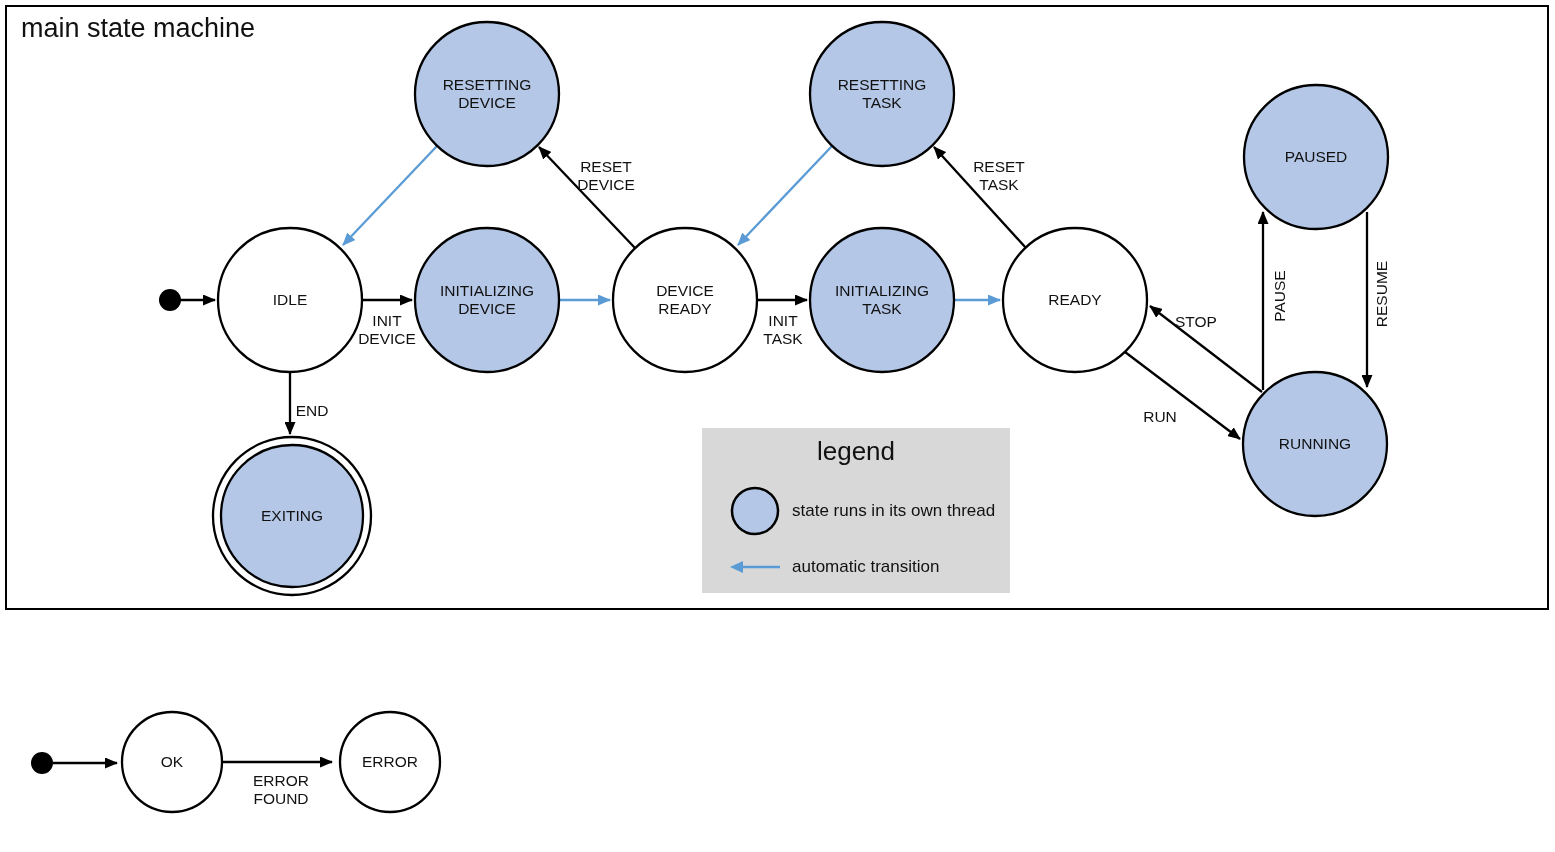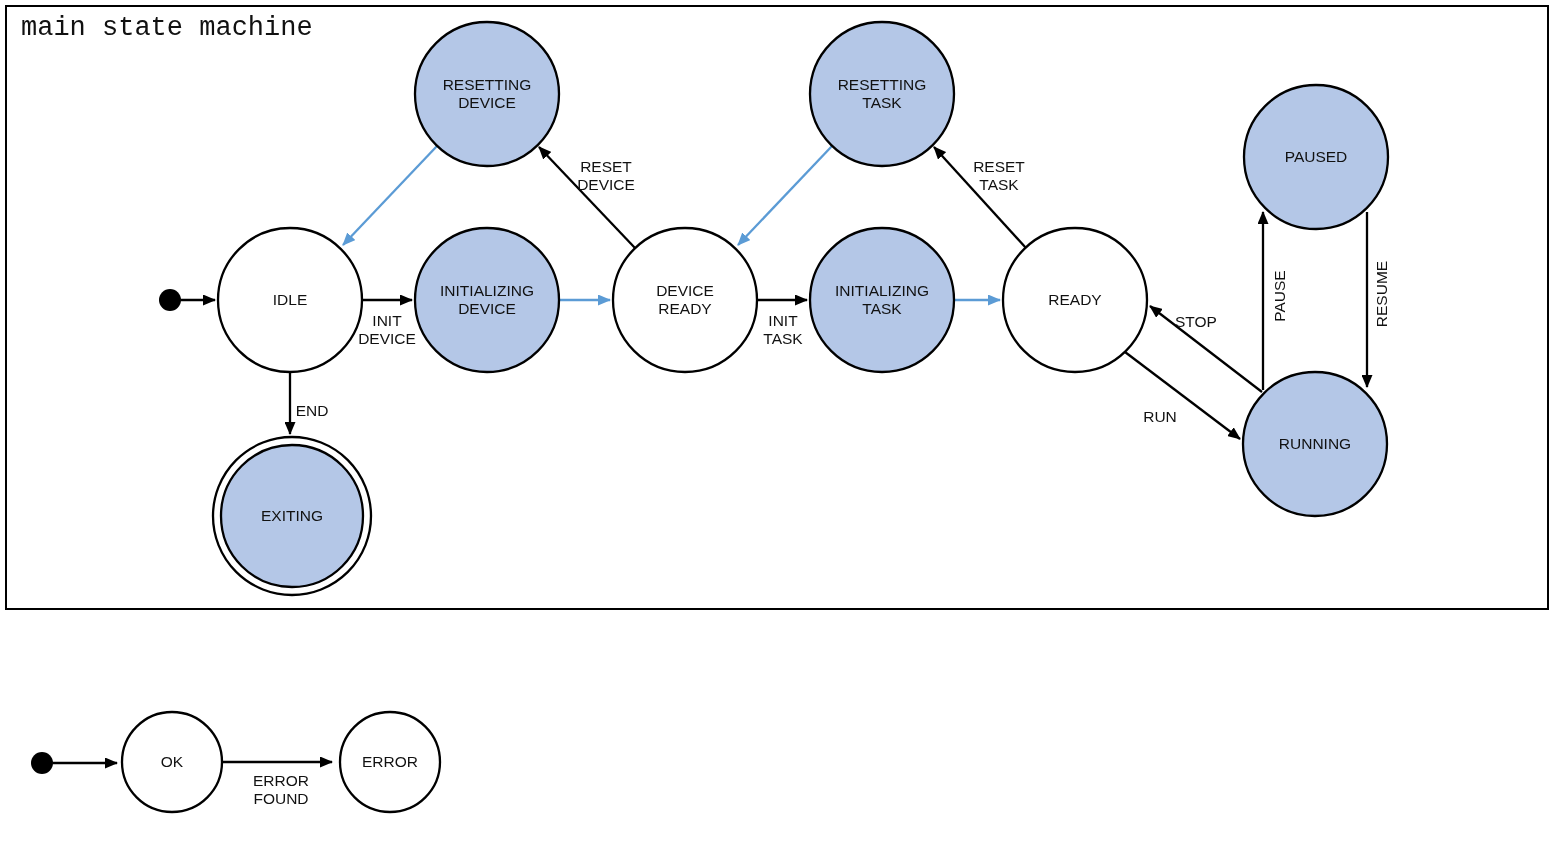--- a/index.html
+++ b/index.html
@@ -7,41 +7,57 @@
     --blue-arrow:#5b9bd5;
     --legend-bg:#d8d8d8;
     --stroke:#000000;
     --white:#ffffff;
   }
   *{margin:0;padding:0;box-sizing:border-box;}
   body{background:#fff;font-family:"Liberation Sans","DejaVu Sans",sans-serif;}
   .canvas{position:relative;width:1555px;height:852px;background:#fff;overflow:hidden;}
   .frame{position:absolute;border:2px solid var(--stroke);background:transparent;}
   .frame-title{position:absolute;left:14px;top:6px;font-size:27px;color:#111;white-space:nowrap;}
-  #main-box{left:5px;top:5px;width:1544px;height:605px;font-family:Liberation Mono, monospace;}
+  #main-box{left:5px;top:5px;width:1544px;height:605px;}
   #ortho-box{left:5px;top:635px;width:459px;height:209px;}
   #legend-box{position:absolute;left:702px;top:428px;width:308px;height:165px;background:var(--legend-bg);}
   .legend-title{text-align:center;margin-top:8px;font-size:26px;color:#111;}
   .legend-row{position:absolute;display:flex;align-items:center;gap:12px;}
   #legend-row-1{left:28px;top:58px;height:50px;}
   #legend-row-2{left:28px;top:124px;height:30px;}
   .legend-text{font-size:17px;color:#111;white-space:nowrap;}
   #diagram-svg{position:absolute;left:0;top:0;width:1555px;height:852px;pointer-events:none;}
   text{font-family:"Liberation Sans","DejaVu Sans",sans-serif;}
 </style>
 </head>
 <body>
 
 <div class="canvas">
 
   <div id="main-box" class="frame">
     <div class="frame-title">main state machine</div>
   </div>
 
 
+  <div id="legend-box">
+    <div class="legend-title">legend</div>
+    <div id="legend-row-1" class="legend-row">
+      <svg width="50" height="50">
+        <circle cx="25" cy="25" r="23" fill="var(--blue-fill)" stroke="var(--stroke)" stroke-width="2.5"></circle>
+      </svg>
+      <span class="legend-text">state runs in its own thread</span>
+    </div>
+    <div id="legend-row-2" class="legend-row">
+      <svg width="50" height="16">
+        <line x1="12" y1="8" x2="50" y2="8" stroke="var(--blue-arrow)" stroke-width="2.5"></line>
+        <polygon points="0,8 13,2 13,14" fill="var(--blue-arrow)"></polygon>
+      </svg>
+      <span class="legend-text">automatic transition</span>
+    </div>
+  </div>
 
   <svg id="diagram-svg" viewBox="0 0 1555 852">
     <defs>
       <marker id="ah-black" markerWidth="13" markerHeight="11" refX="12" refY="5.5" orient="auto" markerUnits="userSpaceOnUse">
         <path d="M0,0 L13,5.5 L0,11 Z" fill="var(--stroke)"></path>
       </marker>
       <marker id="ah-blue" markerWidth="13" markerHeight="11" refX="12" refY="5.5" orient="auto" markerUnits="userSpaceOnUse">
         <path d="M0,0 L13,5.5 L0,11 Z" fill="var(--blue-arrow)"></path>
       </marker>
     </defs>

